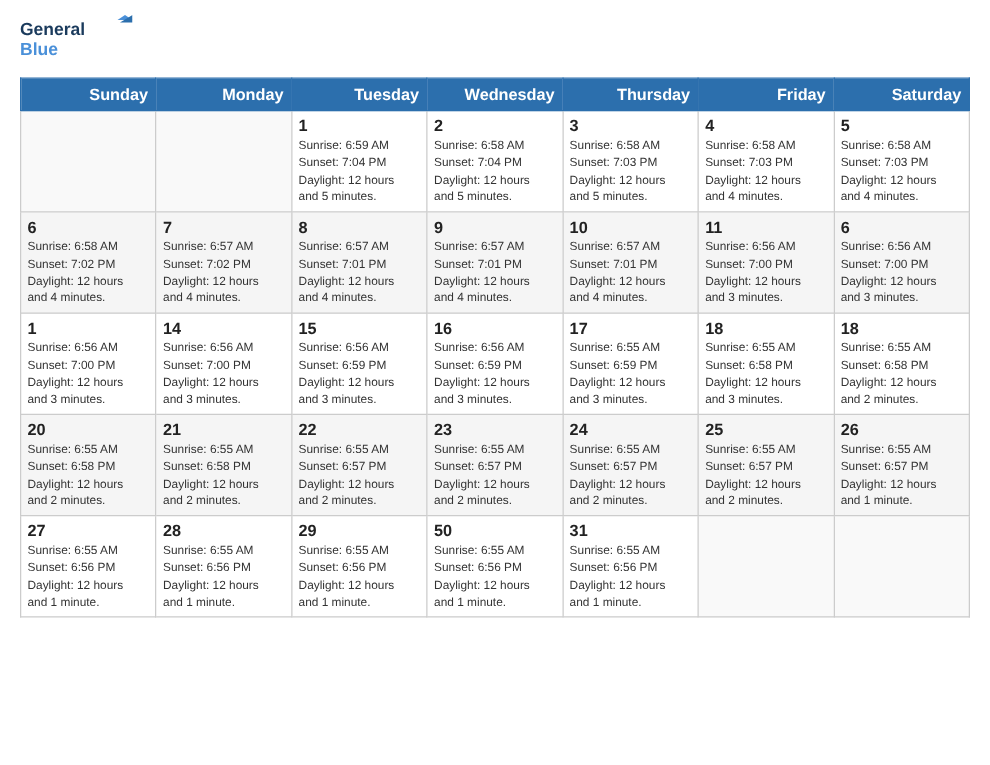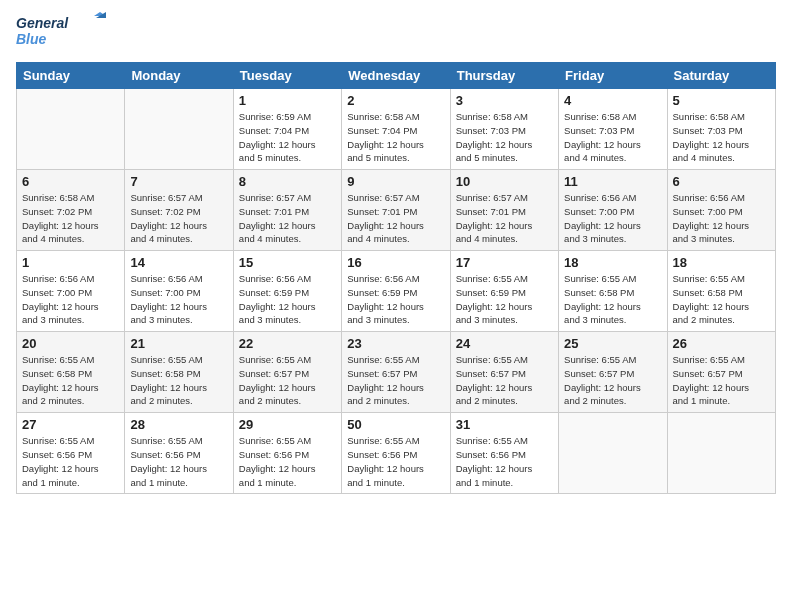--- a/index.html
+++ b/index.html
@@ -19,21 +19,20 @@
     .header-row {
       display: flex;
       justify-content: space-between;
       align-items: flex-start;
       margin-bottom: 8px;
     }
     .logo {
       display: flex;
       align-items: flex-end;
       gap: 0px;
-      font-style: italic;
     }
     .title-block {
       text-align: right;
     }
     .month-title {
       font-size: 36px;
       font-weight: bold;
       color: #222;
       line-height: 1.1;
     }
@@ -43,21 +42,21 @@
       margin-top: 2px;
     }
     .calendar-table {
       width: 100%;
       border-collapse: collapse;
       table-layout: fixed;
     }
     .calendar-table th {
       background-color: #2c6fad;
       color: #fff;
-      text-align: left;
+      text-align: right;
       padding: 5px 6px;
       font-size: 13px;
       font-weight: bold;
       border: 1px solid #2c6fad;
     }
     .calendar-table td {
       vertical-align: top;
       border: 1px solid #ccc;
       padding: 4px 5px;
       font-size: 10px;

